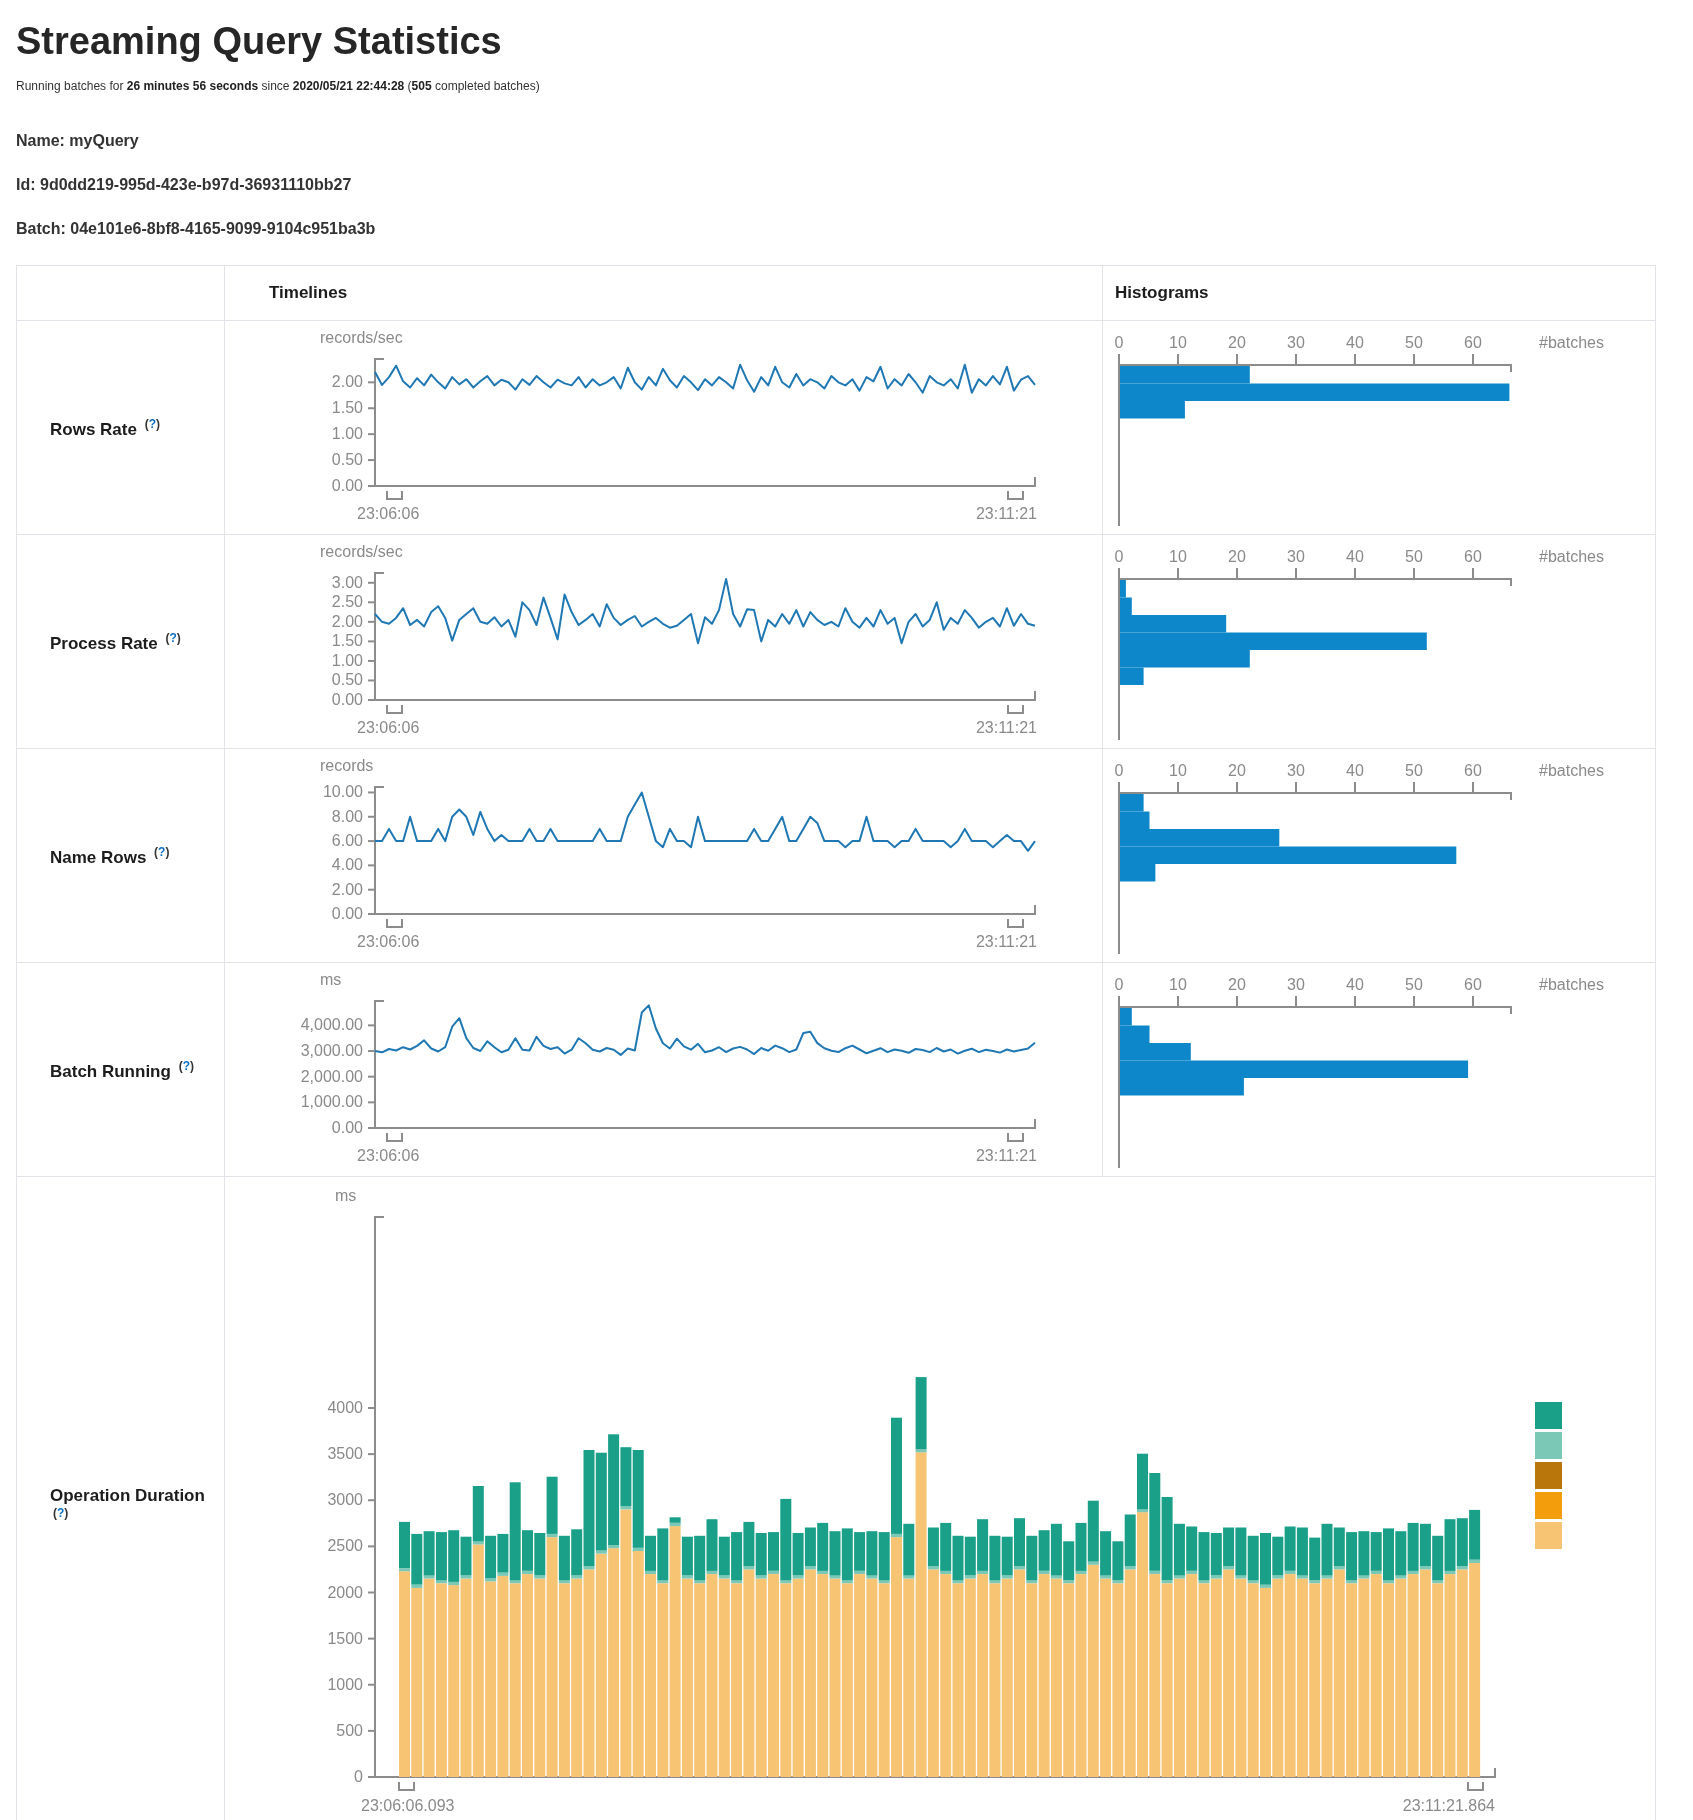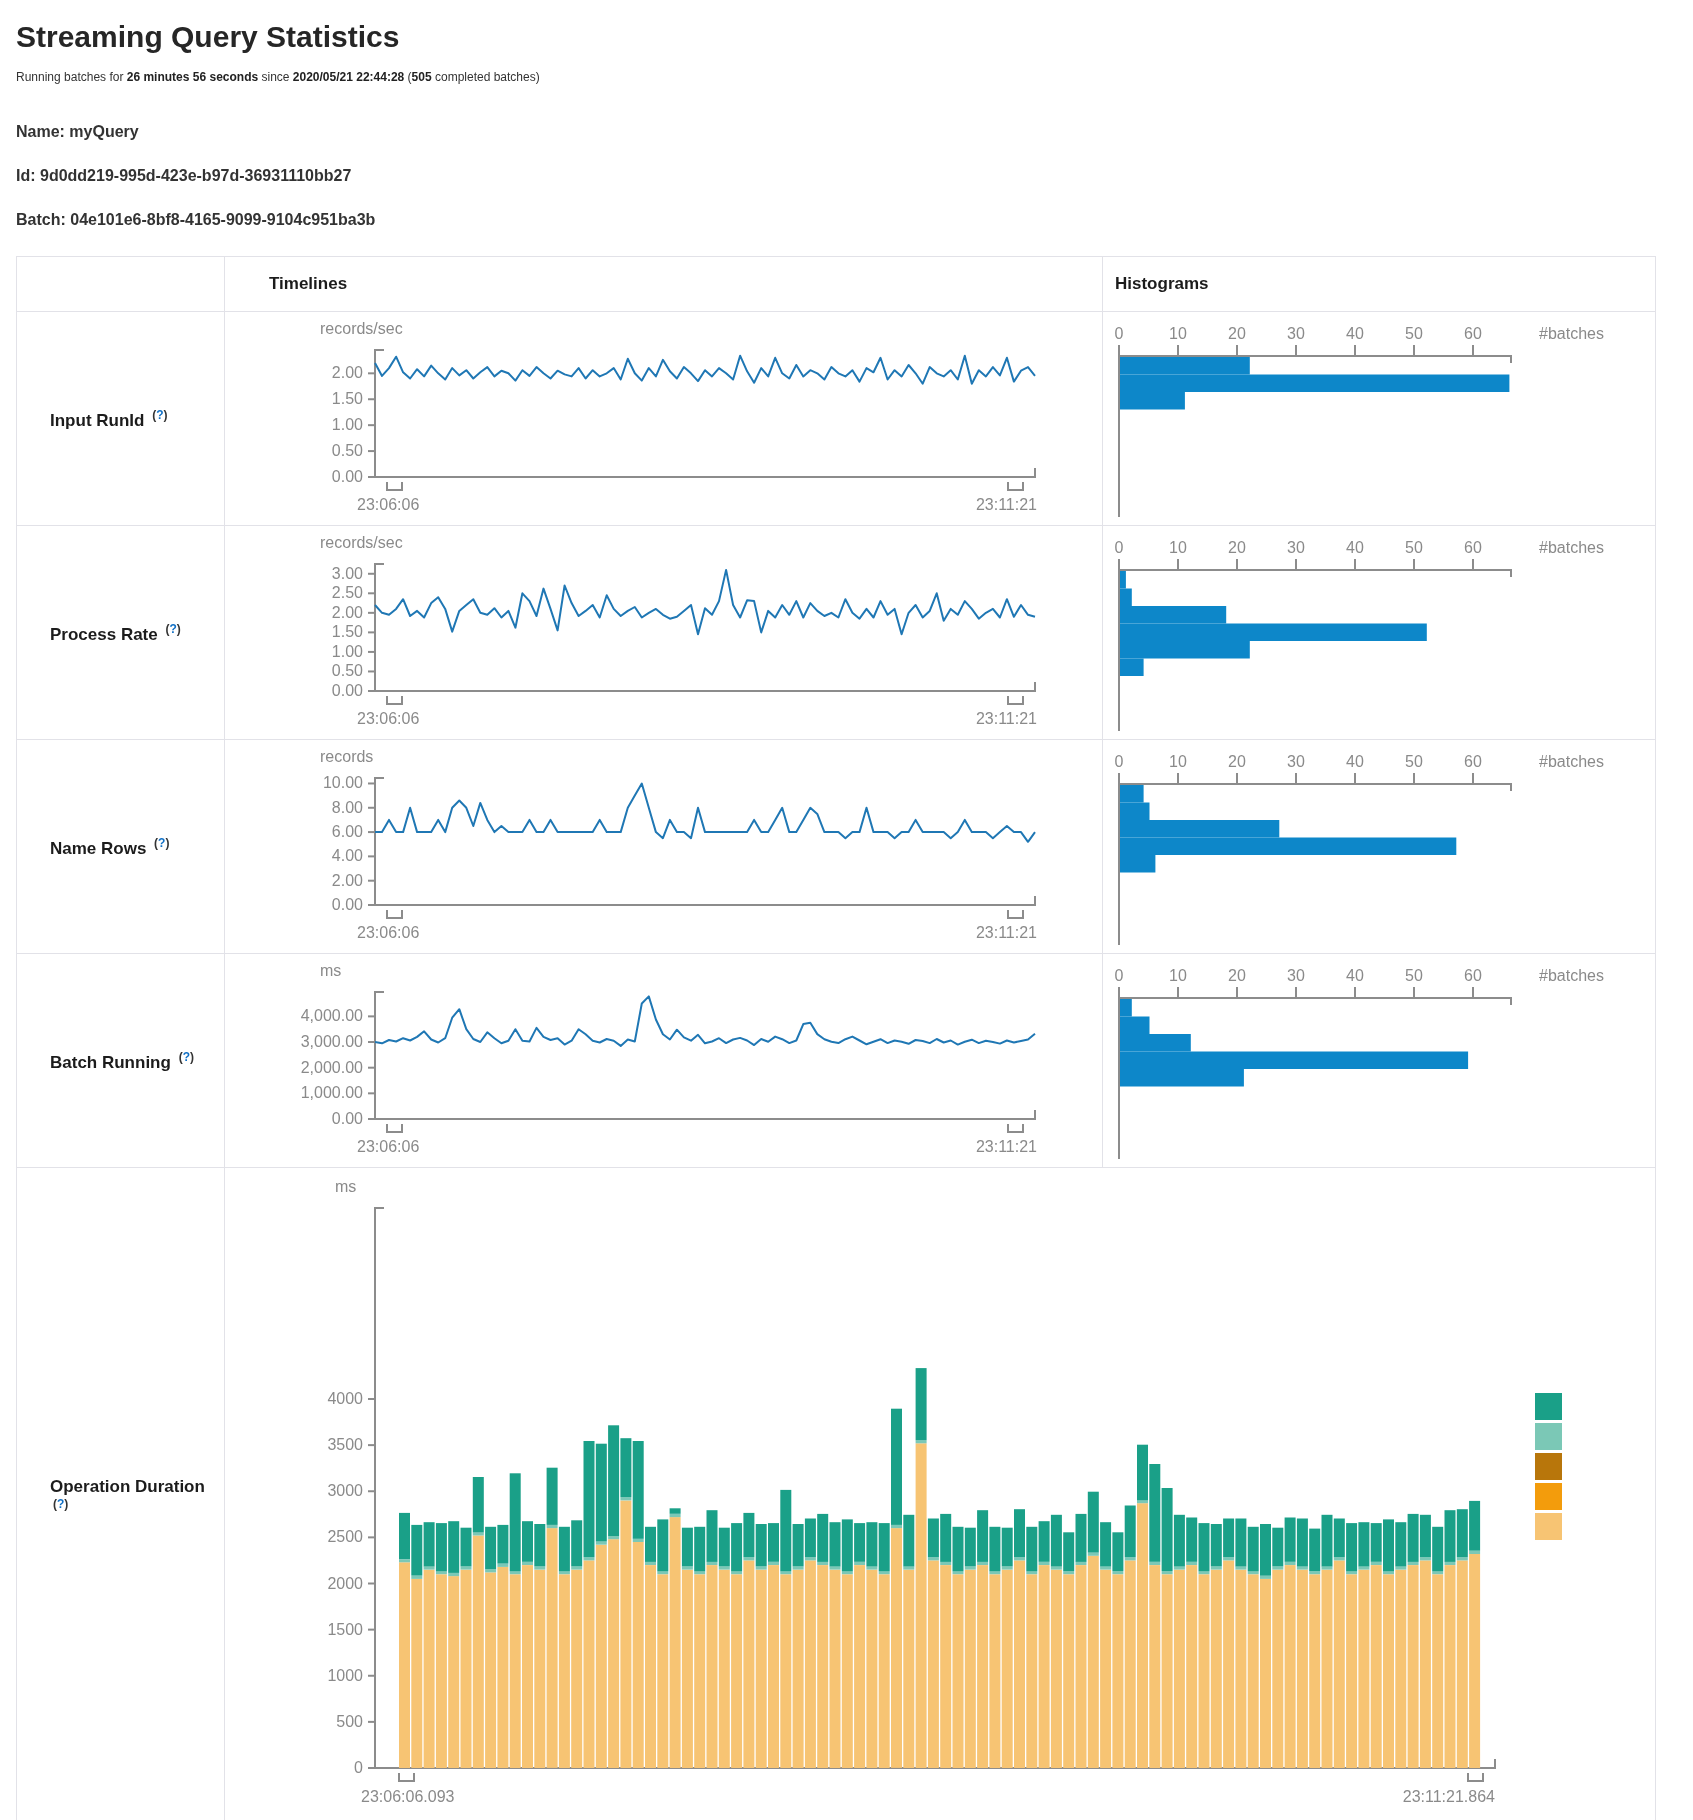--- a/index.html
+++ b/index.html
@@ -1,18 +1,18 @@
 <!DOCTYPE html>
 <html><head>
 <meta charset="utf-8">
 <style>
   html,body{margin:0;padding:0;background:#fff;color:#333;
     font-family:"Liberation Sans","DejaVu Sans",sans-serif;}
   .page{padding:12px 16px 8px 16px;width:1660px;}
-  h1{font-size:30px;margin:8px 0 16px 0;color:#262626;font-weight:bold;}
+  h1{font-size:38px;margin:8px 0 16px 0;color:#262626;font-weight:bold;}
   .subtitle{font-size:12px;margin:0 0 36px 0;color:#333;}
   .subtitle b{color:#222;}
   .meta{margin:0 0 4px 0;}
   .meta p{margin:19px 0;font-size:16px;line-height:1.55;color:#333;font-weight:bold;}
   table.stats{border-collapse:collapse;margin-top:24px;table-layout:fixed;background:#fff;}
   table.stats th,table.stats td{border:1px solid #e2e2e8;}
   thead th{height:52px;text-align:left;font-size:17px;color:#1c1c1c;
     vertical-align:middle;background:#fff;}
   th.col-blank{width:205px;}
   th.col-timelines{width:832px;padding-left:44px;}
@@ -44,21 +44,21 @@
     <thead>
       <tr>
         <th class="col-blank"></th>
         <th class="col-timelines">Timelines</th>
         <th class="col-histograms">Histograms</th>
       </tr>
     </thead>
     <tbody>
       <tr>
         <td class="label-cell">
-          <span class="row-label">Input RunId</span>
+          <span class="row-label">Rows Rate</span>
           <sup class="help"><span class="paren">(</span><span class="q">?</span><span class="paren">)</span></sup>
         </td>
         <td class="chart-cell">
           <div>
               <svg width="830" height="213" viewBox="0 0 830 213">
                 <text x="95" y="22" text-anchor="start" font-size="16" fill="#8a8a8a" font-family="&quot;Liberation Sans&quot;,&quot;DejaVu Sans&quot;,sans-serif">records/sec</text>
                 <path d="M 159 38 H 150 V 165 H 810 v -9" stroke="#8c8c8c" stroke-width="2" fill="none"></path>
                 <line x1="143" y1="61.32653061224491" x2="150" y2="61.32653061224491" stroke="#8c8c8c" stroke-width="2"></line>
                 <text x="138" y="66.32653061224491" text-anchor="end" font-size="16" fill="#8a8a8a" font-family="&quot;Liberation Sans&quot;,&quot;DejaVu Sans&quot;,sans-serif">2.00</text>
                 <line x1="143" y1="87.24489795918367" x2="150" y2="87.24489795918367" stroke="#8c8c8c" stroke-width="2"></line>

